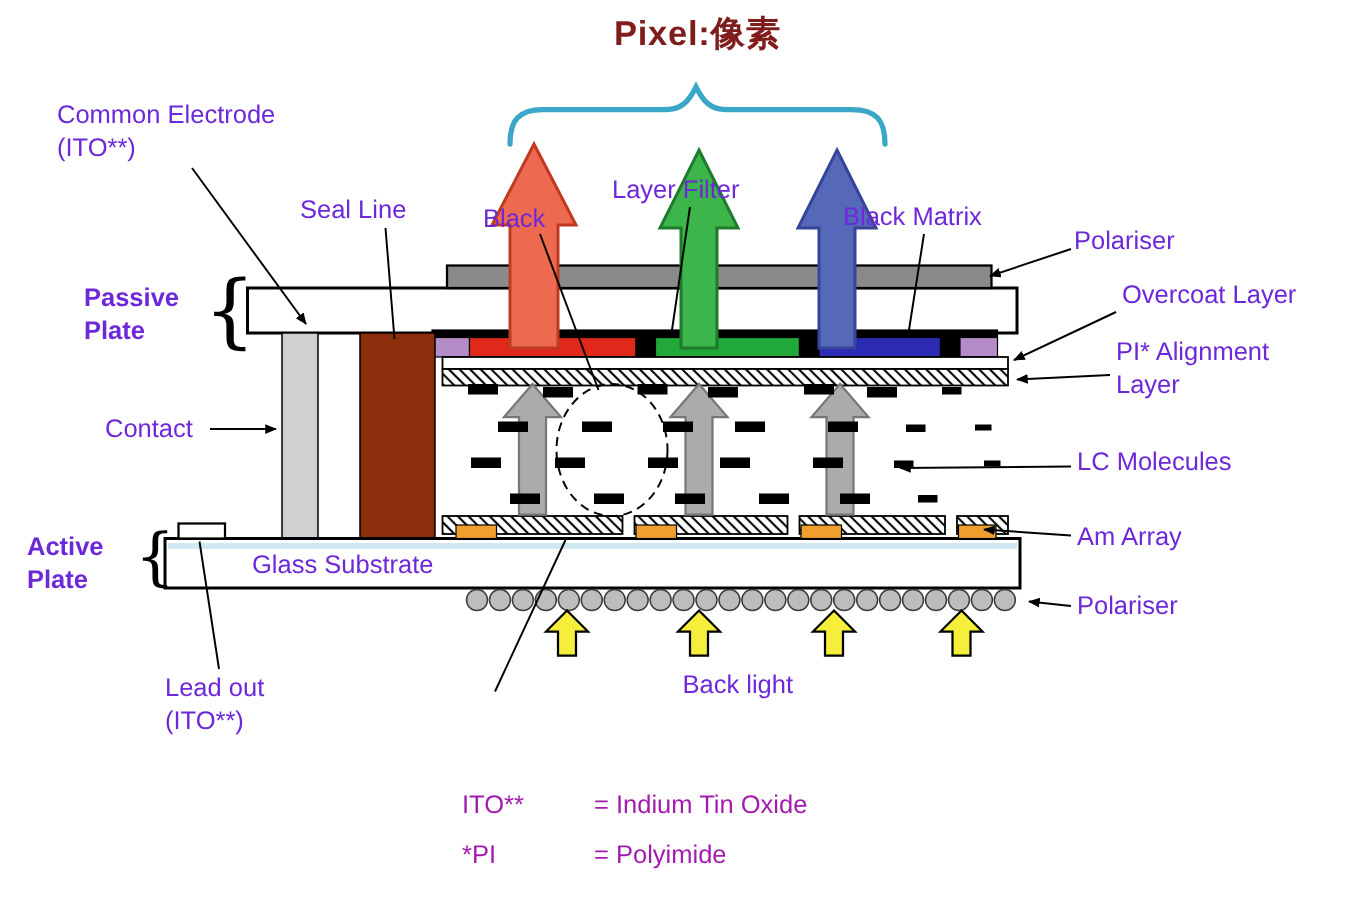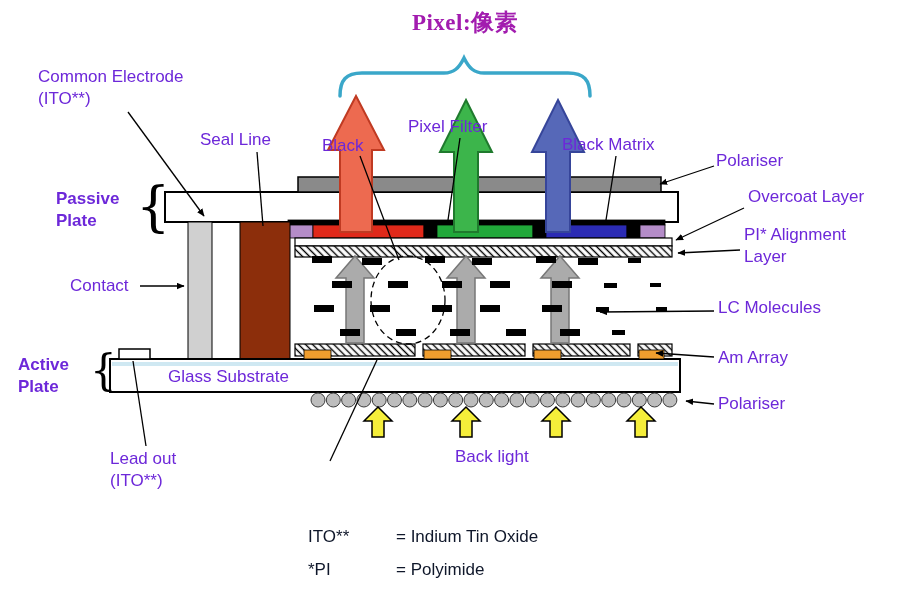--- a/index.html
+++ b/index.html
@@ -8,30 +8,30 @@
     font-family:"Liberation Sans",sans-serif;overflow:hidden;
   }
   #diagram-svg{position:absolute;left:0;top:0;}
   .lbl{
     position:absolute;font-size:17px;line-height:1.32;color:#6d28d9;
     white-space:pre-line;font-family:"Liberation Sans",sans-serif;
   }
   .lbl.bold{font-weight:bold;}
   #title{
     position:absolute;left:355px;top:7px;width:220px;text-align:center;
-    font-family:Liberation Serif, serif;font-weight:bold;font-size:23px;
-    color:#a21caf;letter-spacing:.5px;
+    font-family:Liberation Sans, sans-serif;font-weight:bold;font-size:23px;
+    color:#7f1d1d;letter-spacing:.5px;
   }
   .brace{
     position:absolute;font-family:"DejaVu Serif",serif;color:#000;line-height:1;
   }
   #brace-passive{left:136px;top:180px;font-size:54px;}
   #brace-active{left:90px;top:350px;font-size:42px;}
   #legend{position:absolute;left:308px;top:527px;}
-  .legend-row{display:flex;font-size:17px;color:#0f172a;margin-bottom:13px;}
+  .legend-row{display:flex;font-size:17px;color:#a21caf;margin-bottom:13px;}
   .legend-term{width:88px;}
 </style>
 </head>
 <body>
 
 <div id="stage">
 
   <svg id="diagram-svg" width="904" height="601" viewBox="0 0 904 601">
     <defs>
       <pattern id="hatch" width="5" height="5" patternUnits="userSpaceOnUse" patternTransform="rotate(-45)">
@@ -177,21 +177,21 @@
 
     <path d="M340,96 C340,80 346,73 362,73 L444,73 C454,73 459,68 464,58 C469,68 474,73 484,73 L568,73 C584,73 590,80 590,96" fill="none" stroke-width="3.5" stroke-linecap="round" stroke="#3aa7c9"></path>
   </svg>
 
   <div id="title">Pixel:像素</div>
 
   <div class="lbl" style="left:38px;top:66px">Common Electrode
 (ITO**)</div>
   <div class="lbl" style="left:200px;top:129px">Seal Line</div>
   <div class="lbl" style="left:322px;top:135px">Black</div>
-  <div class="lbl" style="left:408px;top:116px">Pixel Filter</div>
+  <div class="lbl" style="left:408px;top:116px">Layer Filter</div>
   <div class="lbl" style="left:562px;top:134px">Black Matrix</div>
   <div class="lbl" style="left:716px;top:150px">Polariser</div>
   <div class="lbl" style="left:748px;top:186px">Overcoat Layer</div>
   <div class="lbl" style="left:718px;top:297px">LC Molecules</div>
   <div class="lbl" style="left:744px;top:224px">PI* Alignment
 Layer</div>
   <div class="lbl" style="left:718px;top:347px">Am Array</div>
   <div class="lbl" style="left:718px;top:393px">Polariser</div>
   <div class="lbl" style="left:70px;top:275px">Contact</div>
   <div class="lbl bold" style="left:56px;top:188px">Passive

